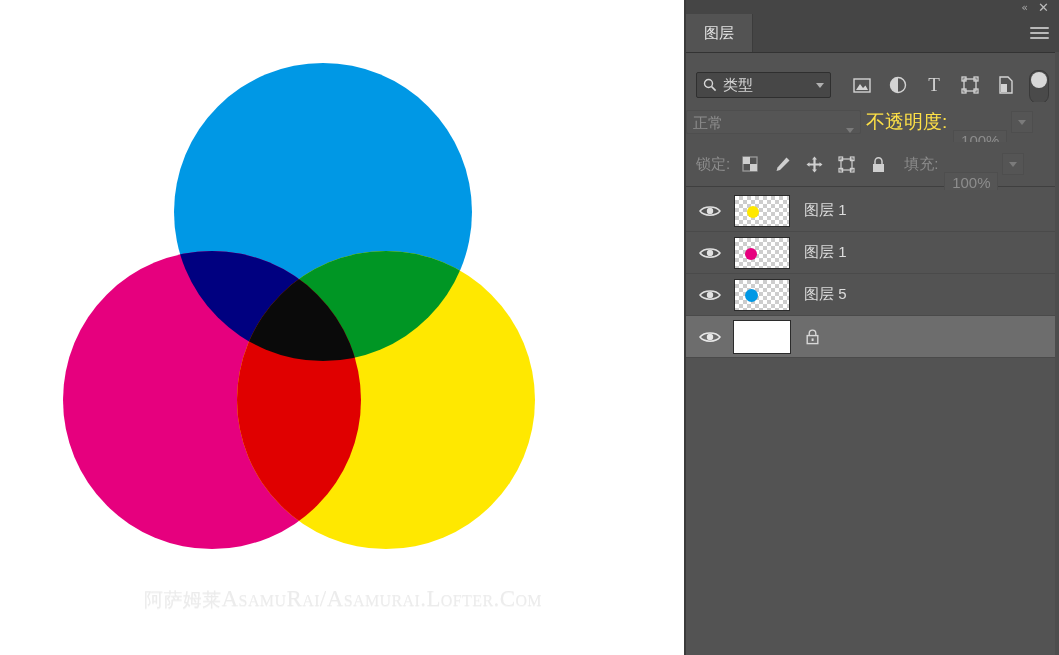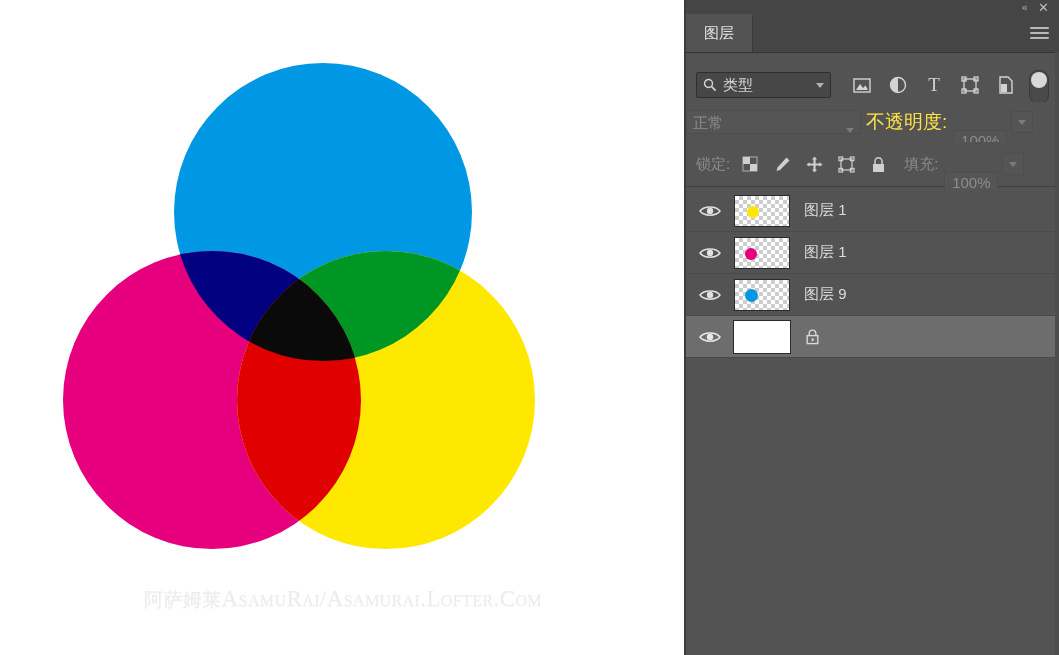--- a/index.html
+++ b/index.html
@@ -389,21 +389,21 @@
       <div class="layer-row">
         <div class="eye">
           <svg width="22" height="14" viewBox="0 0 22 14">
             <path d="M1 7 C5 1.5 17 1.5 21 7 C17 12.5 5 12.5 1 7 Z" fill="none" stroke="#e0e0e0" stroke-width="1.5"></path>
             <circle cx="11" cy="7" r="3.2" fill="#e0e0e0"></circle>
           </svg>
         </div>
         <div class="thumb">
           <span class="dot" style="left:10px;top:9px;width:13px;height:13px;background:#0098e5;"></span>
         </div>
-        <span class="layer-name">图层 9</span>
+        <span class="layer-name">图层 5</span>
       </div>
 
       <div class="layer-row selected">
         <div class="eye">
           <svg width="22" height="14" viewBox="0 0 22 14">
             <path d="M1 7 C5 1.5 17 1.5 21 7 C17 12.5 5 12.5 1 7 Z" fill="none" stroke="#e8e8e8" stroke-width="1.5"></path>
             <circle cx="11" cy="7" r="3.2" fill="#e8e8e8"></circle>
           </svg>
         </div>
         <div class="thumb bg-thumb"></div>

